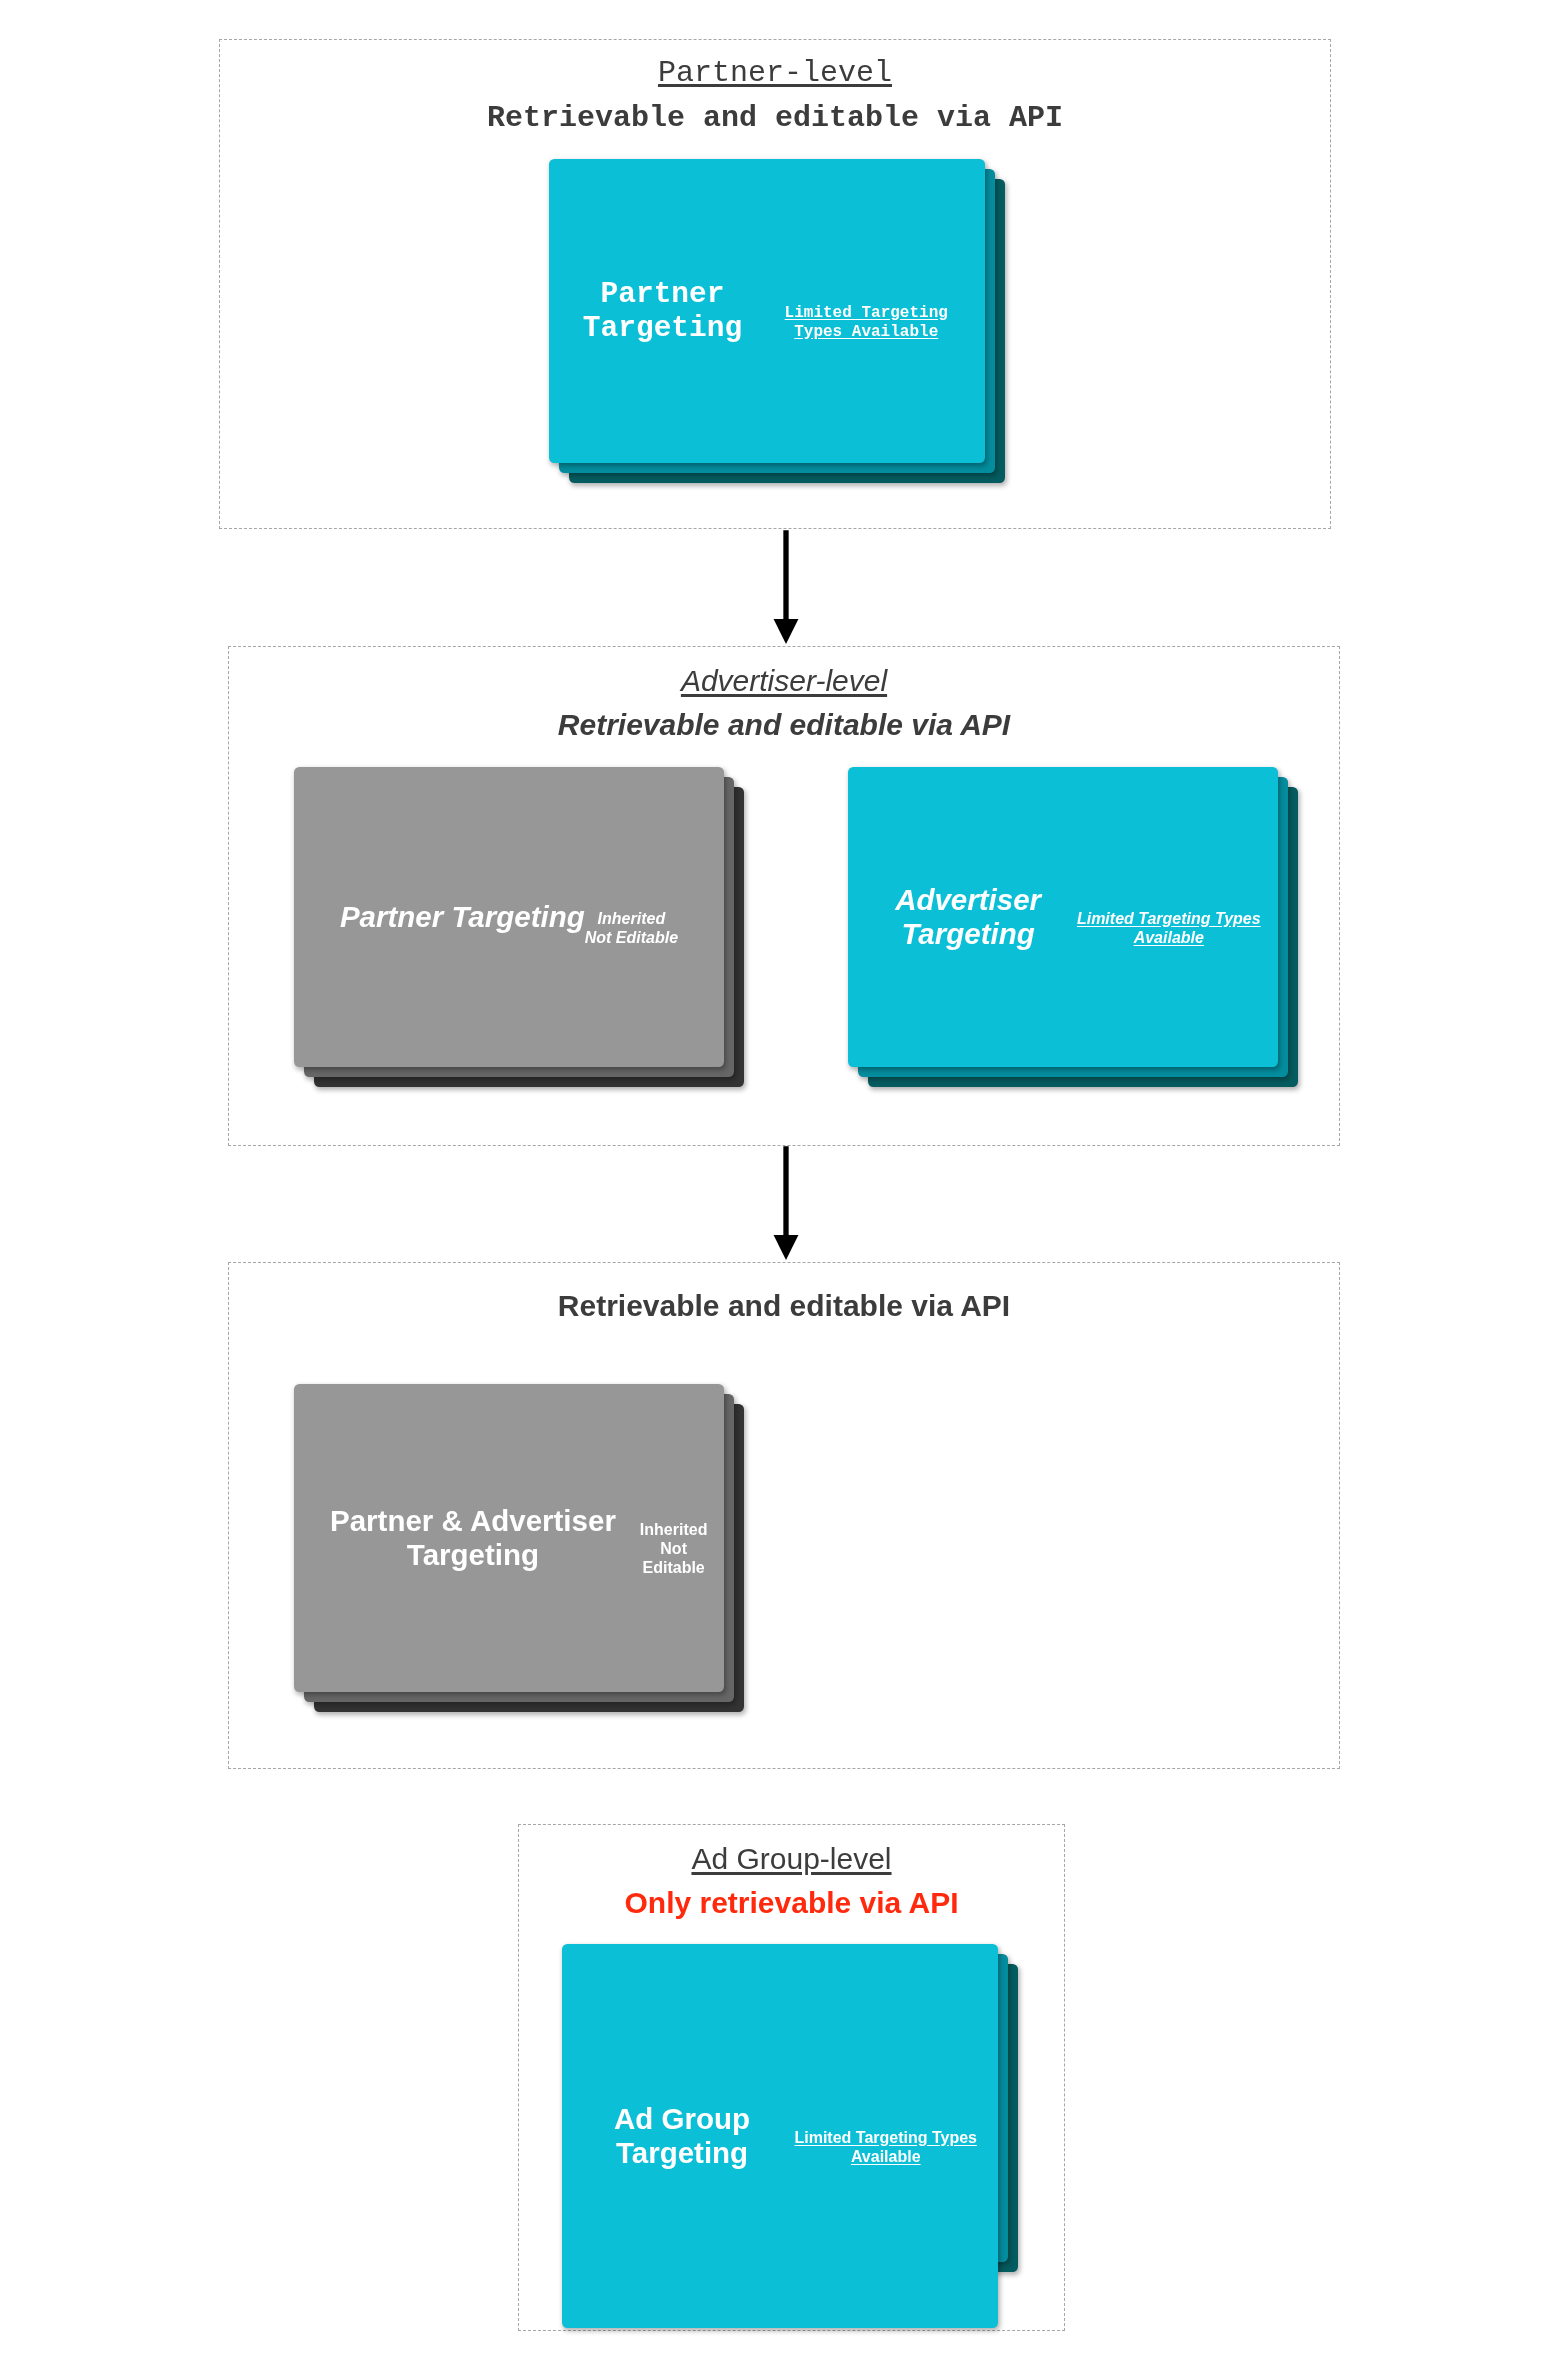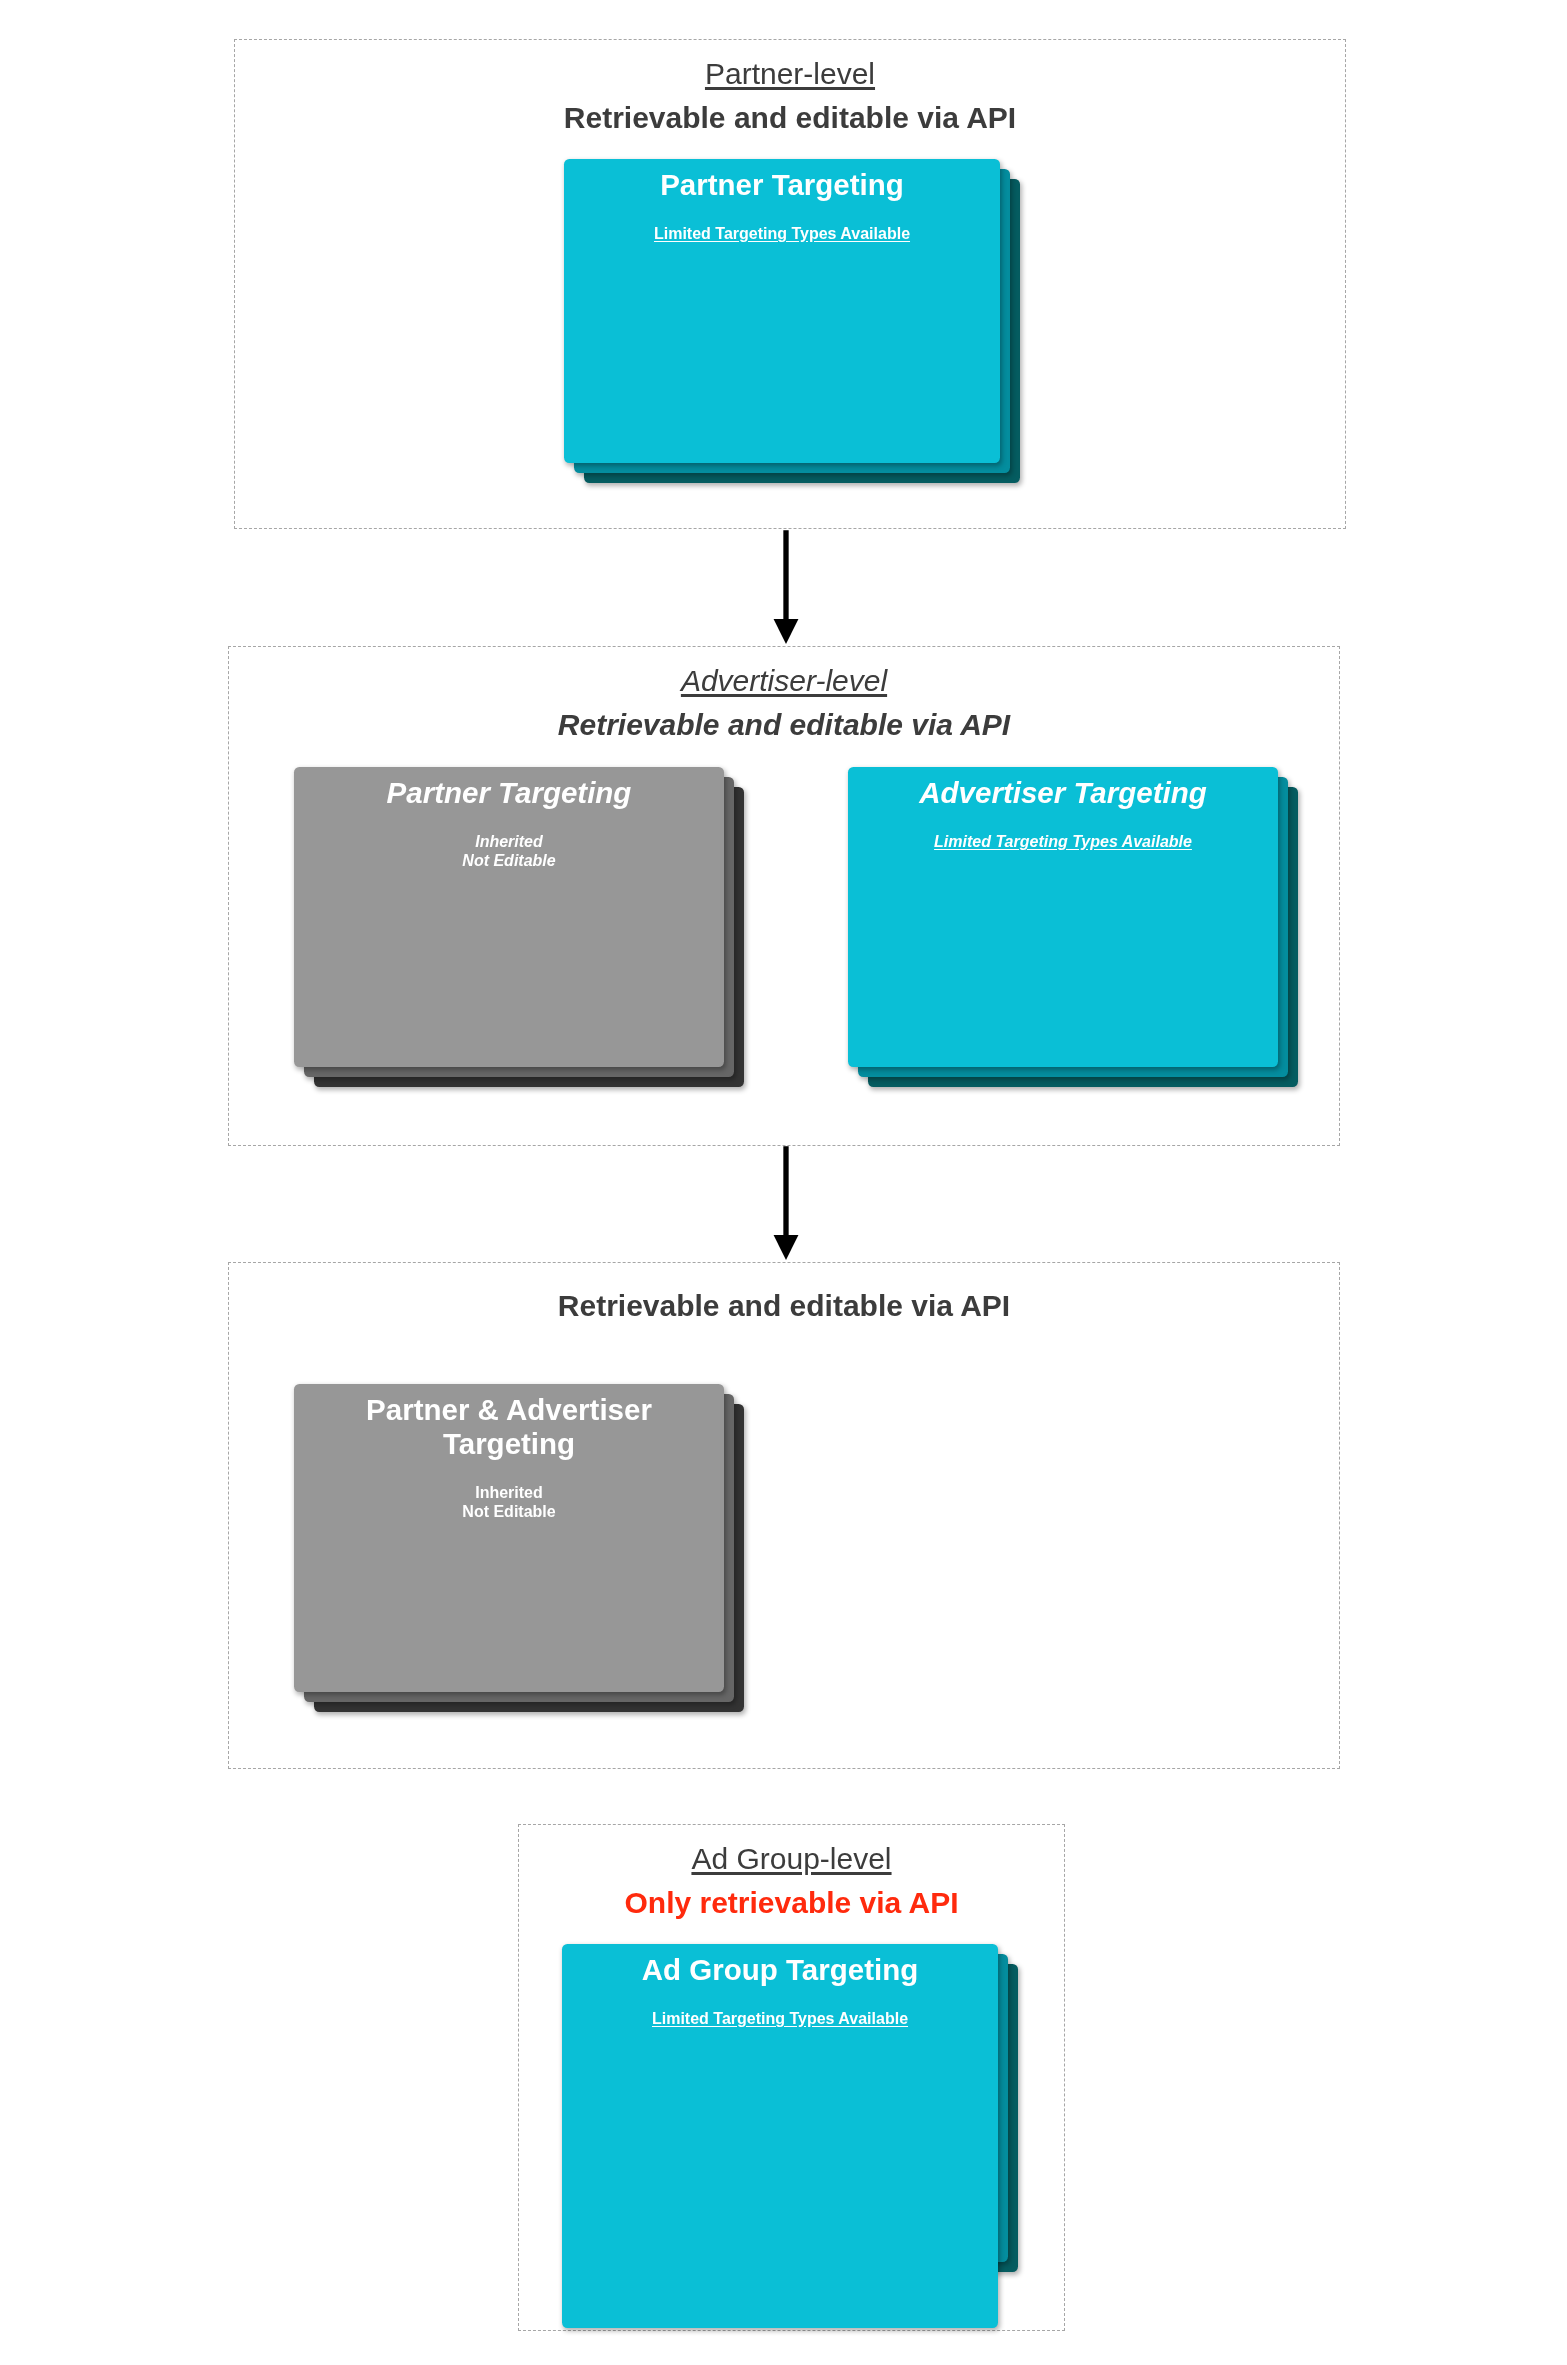--- a/index.html
+++ b/index.html
@@ -69,22 +69,23 @@
   }
   .card-layer.back {
     z-index: 1;
   }
   .card-layer.mid {
     z-index: 2;
   }
   .card-layer.front {
     z-index: 3;
     display: flex;
-    flex-direction: column;
+    flex-direction: row;
     align-items: center;
+    justify-content: center;
     box-sizing: border-box;
     padding: 9px 14.3px;
   }
 
   .card-title {
     font-size: 29.5px;
     font-weight: 700;
     color: #ffffff;
     text-align: center;
     line-height: 1.16;
@@ -107,21 +108,21 @@
   .arrow {
     position: absolute;
     z-index: 5;
   }
 </style>
 </head>
 <body>
 
 <div id="canvas">
 
-  <div class="level-box" style="left:234px; top:39px; width:1112px; height:490px;">
+  <div class="level-box" style="left:219px; top:39px; width:1112px; height:490px;font-family:Liberation Mono, monospace;">
     <div class="level-heading" style="top:16px;">
       <span class="level-title">Partner-level</span>
       <span class="level-subtitle">Retrievable and editable via API</span>
     </div>
 
     <div class="stack" style="left:329px; top:119px; width:473px; height:339px;">
       <div class="card-layer back" style="left:19.6px; top:19.6px; width:436px; height:304px; background:#055C60;"></div>
       <div class="card-layer mid" style="left:9.8px; top:9.8px; width:436px; height:304px; background:#048D9E;"></div>
       <div class="card-layer front" style="left:0px; top:0px; width:436px; height:304px; background:#0ABFD6;">
         <div class="card-title">Partner Targeting</div>

